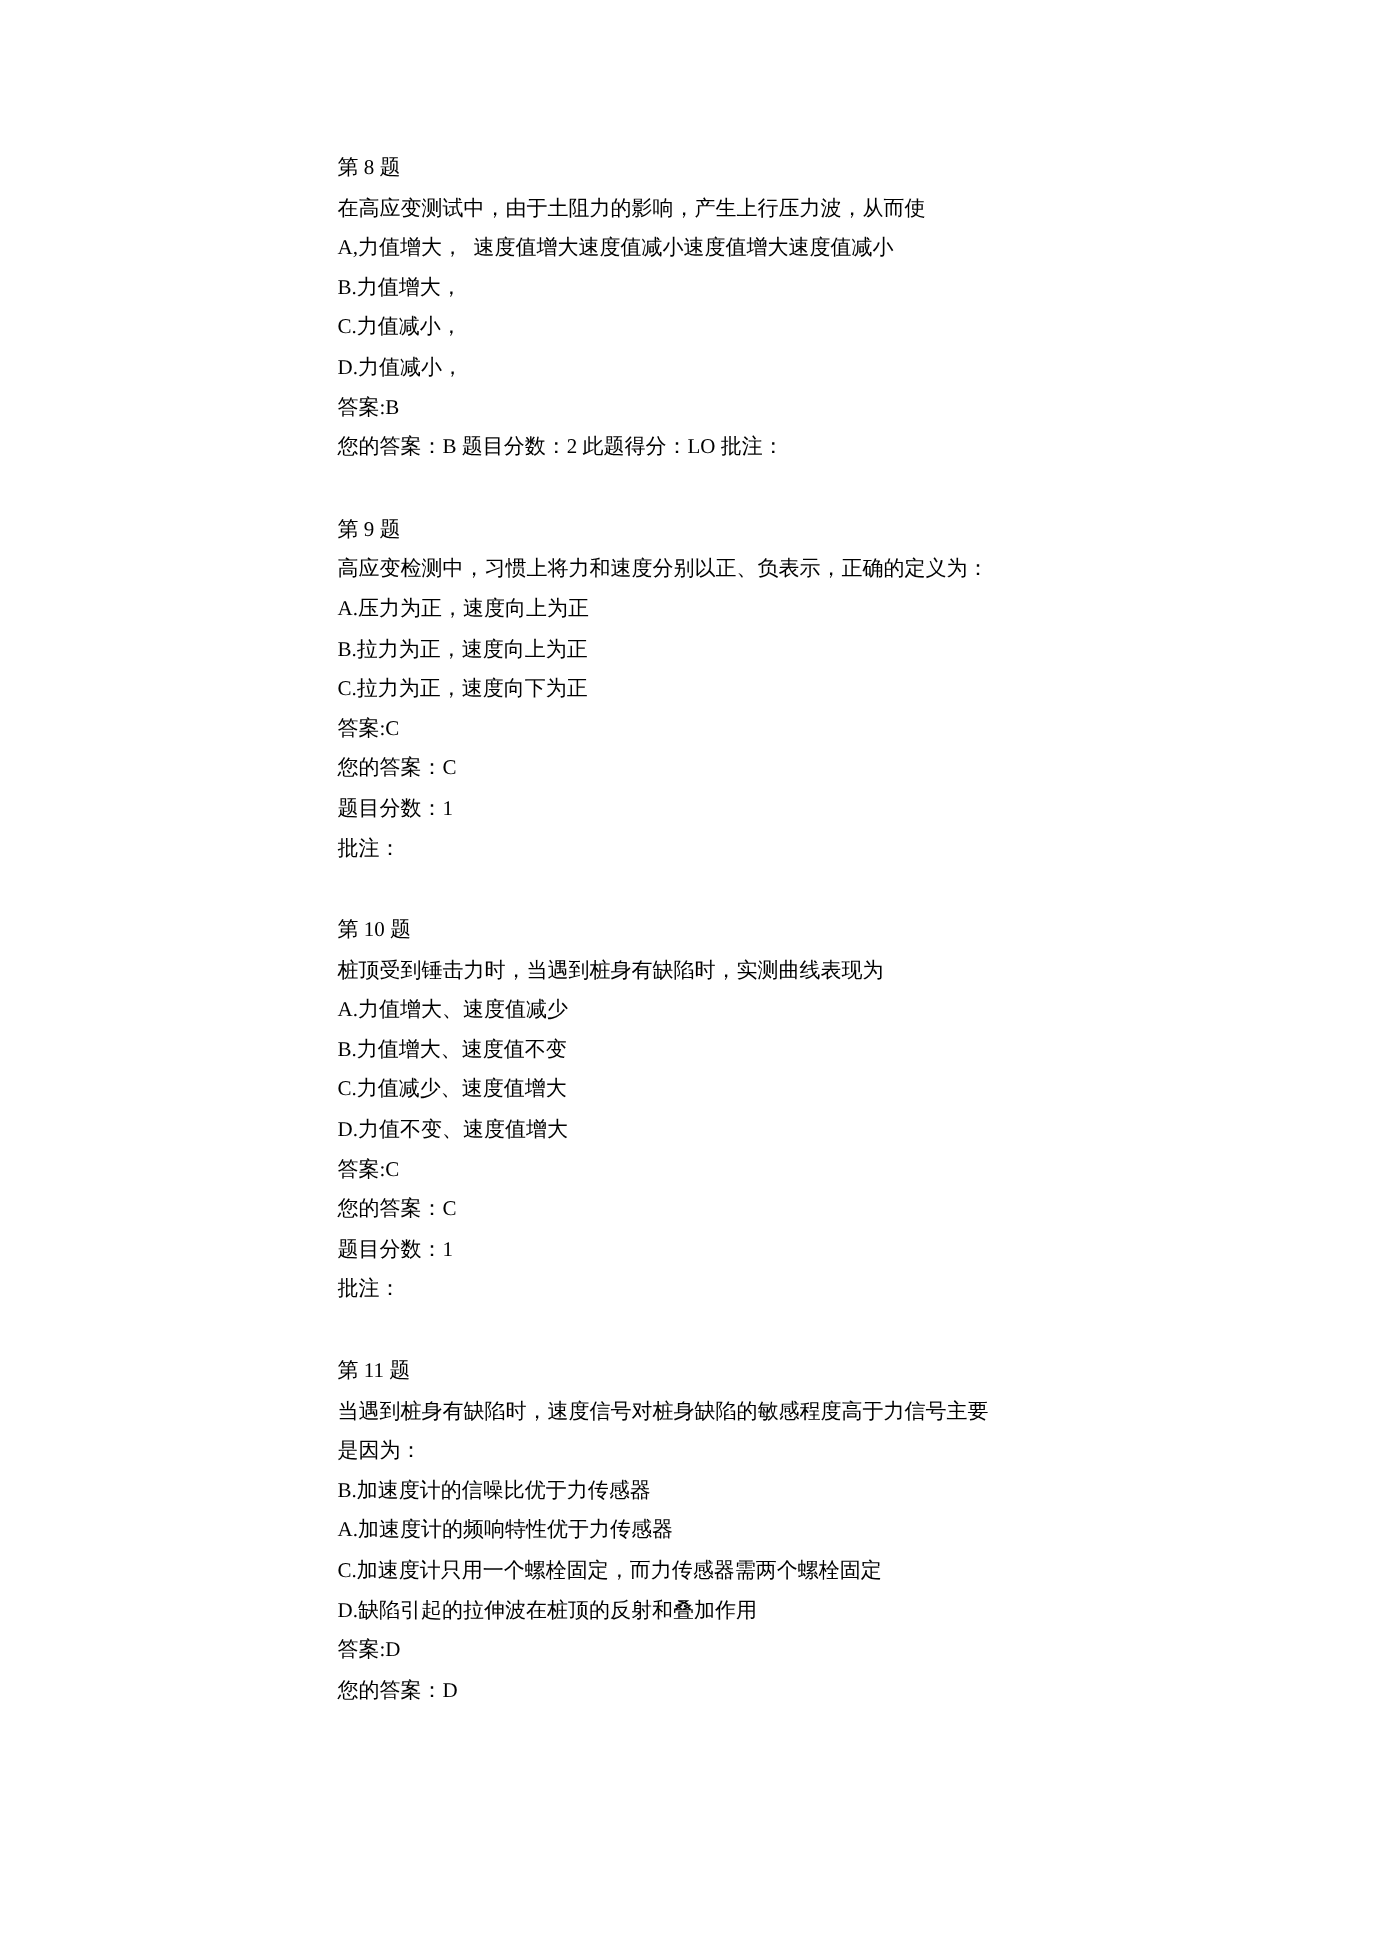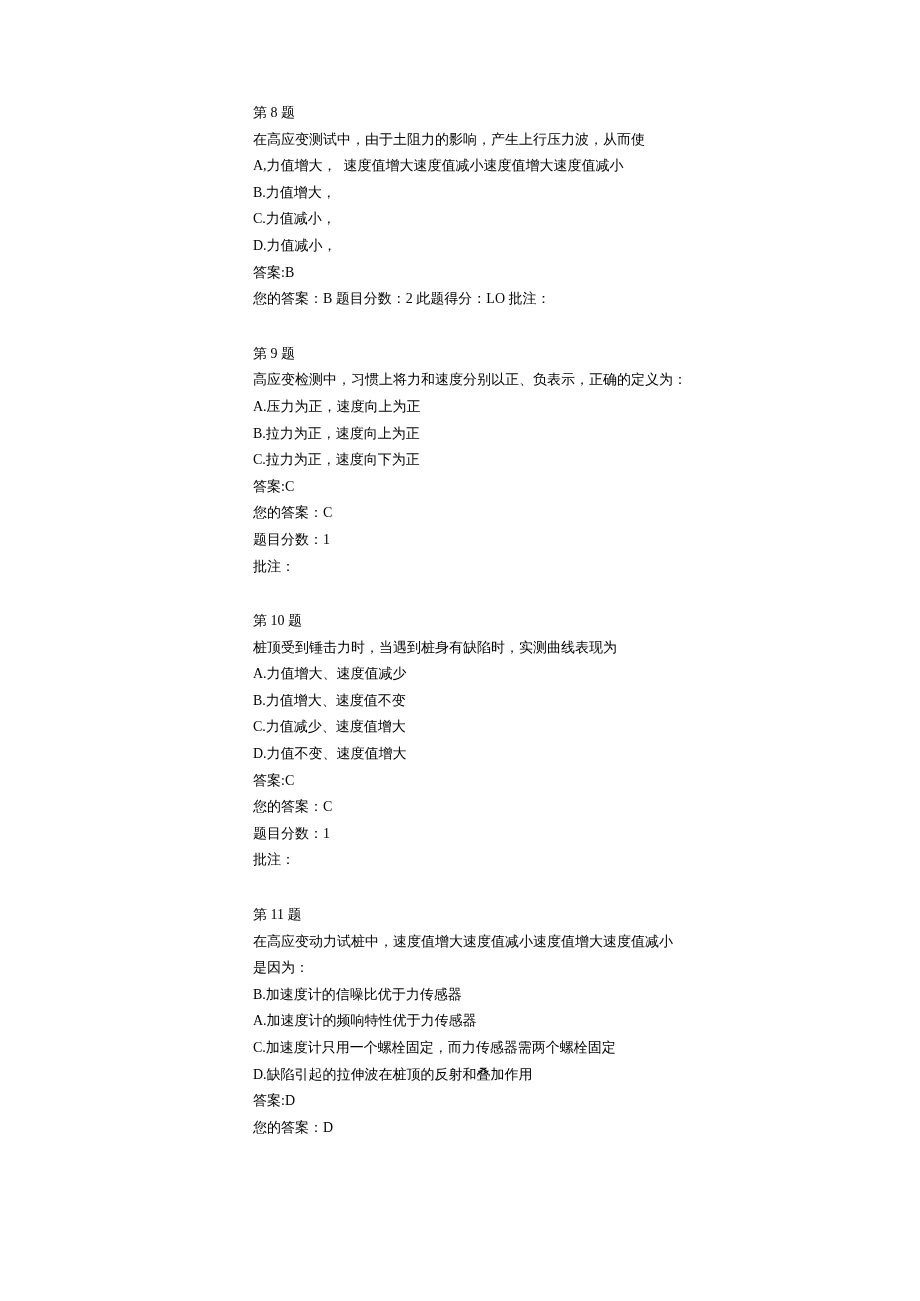--- a/index.html
+++ b/index.html
@@ -12,21 +12,20 @@
     line-height: 1.9;
   }
   .page {
     width: 920px;
     min-height: 1301px;
     padding: 100px 0 60px 225px;
     box-sizing: border-box;
   }
   .question-block {
     margin-bottom: 28px;
-    margin-left: 28px;
   }
   .line {
     white-space: pre-wrap;
   }
 </style>
 </head>
 <body>
 
 <div class="page">
 
@@ -61,21 +60,21 @@
     <div class="line">C.力值减少、速度值增大</div>
     <div class="line">D.力值不变、速度值增大</div>
     <div class="line">答案:C</div>
     <div class="line">您的答案：C</div>
     <div class="line">题目分数：1</div>
     <div class="line">批注：</div>
   </div>
 
   <div class="question-block">
     <div class="line">第 11 题</div>
-    <div class="line">在高应变动力试桩中，速度值增大速度值减小速度值增大速度值减小</div>
+    <div class="line">当遇到桩身有缺陷时，速度信号对桩身缺陷的敏感程度高于力信号主要</div>
     <div class="line">是因为：</div>
     <div class="line">B.加速度计的信噪比优于力传感器</div>
     <div class="line">A.加速度计的频响特性优于力传感器</div>
     <div class="line">C.加速度计只用一个螺栓固定，而力传感器需两个螺栓固定</div>
     <div class="line">D.缺陷引起的拉伸波在桩顶的反射和叠加作用</div>
     <div class="line">答案:D</div>
     <div class="line">您的答案：D</div>
   </div>
 
 </div>

